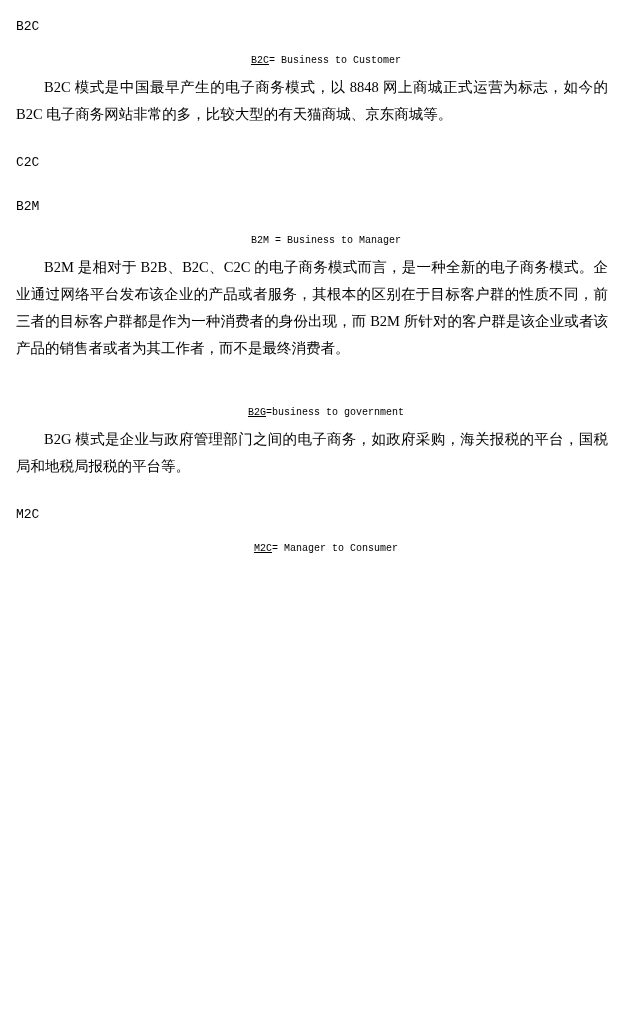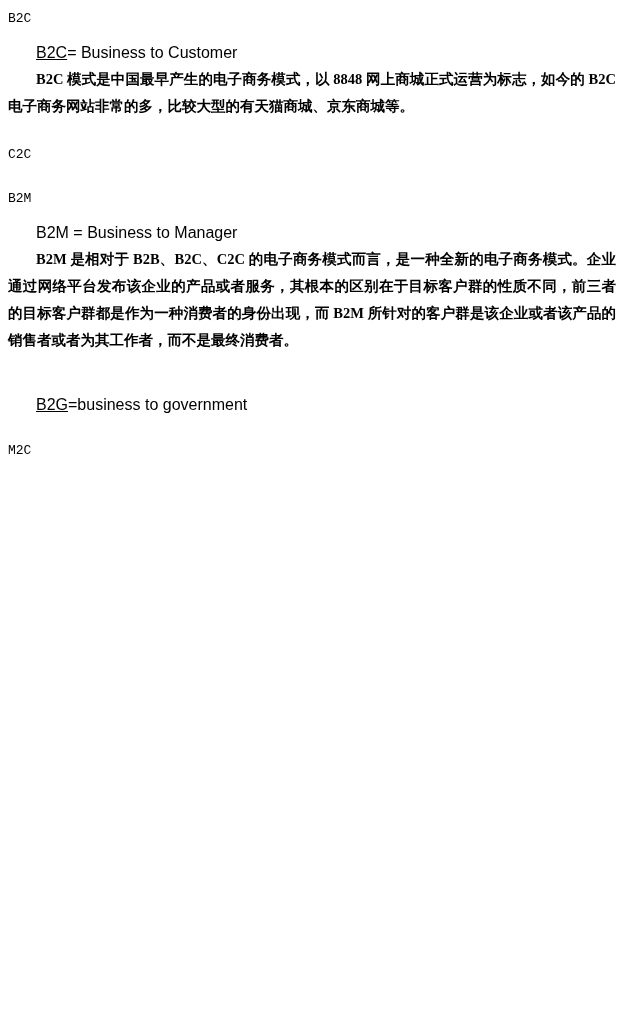--- a/index.html
+++ b/index.html
@@ -11,51 +11,51 @@
     width: 630px;
     height: 1032px;
     font-family: "Liberation Serif", serif;
     color: #000000;
     overflow: hidden;
   }
   .page {
     position: relative;
     width: 630px;
     height: 1032px;
-    padding: 0;
+    padding: 8px;
     box-sizing: border-box;
   }
   .content {
     padding: 10px 14px 0 8px;
   }
   .heading {
     font-family: "Liberation Mono", monospace;
     font-size: 13px;
     line-height: 18px;
     margin: 0 0 2px 0;
     letter-spacing: 0px;
   }
   .block {
     margin: 0 0 10px 0;
   }
   .defline {
-    font-family: Liberation Sans, sans-serif;
-    font-size: 16px;
+    font-family: Liberation Mono, monospace;
+    font-size: 10px;
     line-height: 22px;
     margin: 14px 0 2px 0;
     text-indent: 28px;
+    text-align: center;
   }
   .para {
     font-size: 14.5px;
     line-height: 27px;
     text-align: justify;
     text-justify: inter-ideograph;
     margin: 0;
     text-indent: 28px;
-    font-weight: bold;
   }
   .u {
     text-decoration: underline;
   }
   .spacer-md { height: 16px; }
 </style>
 </head>
 <body>
 
 <div class="page">
@@ -78,22 +78,24 @@
     <div class="block">
       <div class="heading">B2M</div>
       <div class="defline"><span>B2M</span><span> = Business to Manager</span></div>
       <p class="para">B2M 是相对于 B2B、B2C、C2C 的电子商务模式而言，是一种全新的电子商务模式。企业通过网络平台发布该企业的产品或者服务，其根本的区别在于目标客户群的性质不同，前三者的目标客户群都是作为一种消费者的身份出现，而 B2M 所针对的客户群是该企业或者该产品的销售者或者为其工作者，而不是最终消费者。</p>
     </div>
 
     <div class="spacer-md"></div>
 
     <div class="block">
       <div class="defline"><span class="u">B2G</span><span>=business to government</span></div>
+      <p class="para">B2G 模式是企业与政府管理部门之间的电子商务，如政府采购，海关报税的平台，国税局和地税局报税的平台等。</p>
     </div>
 
     <div class="spacer-md"></div>
 
     <div class="block">
       <div class="heading">M2C</div>
+      <div class="defline"><span class="u">M2C</span><span>= Manager to Consumer</span></div>
     </div>
 
   </div>
 </div>
 
 </body></html>

